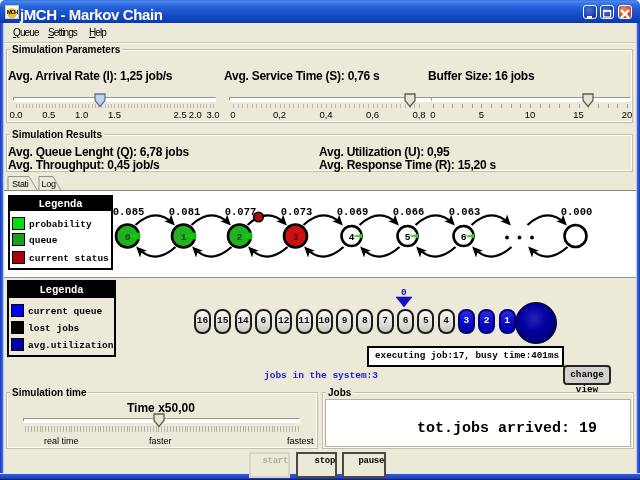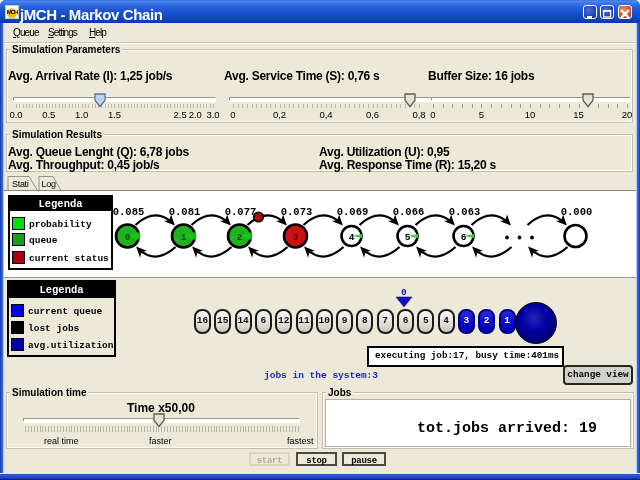--- a/index.html
+++ b/index.html
@@ -49,21 +49,21 @@
 .leg-sq { position:absolute; width:13px; height:13px; border:1px solid #000; }
 .leg-txt { position:absolute; left:19px; top:0px; font-size:9.5px; white-space:nowrap; }
 
 
 .qbox { position:absolute; width:17px; height:25px; border:2px solid #1a1a1a; border-radius:8px;
   background:linear-gradient(to bottom,#f7f6f3 5%,#dcd9d2 70%,#c8c5be);
   text-align:center; font-family:"Liberation Mono",monospace; font-weight:bold; font-size:9.5px; line-height:20px; color:#111; }
 .qblue { background:linear-gradient(to bottom,#2a2ae8 0%,#0808cc 60%,#0000b0); color:#fff; border-color:#00007a; }
 
 
-.btn { position:absolute; height:14px; border:2px solid #4a4a42; background:#ece9d8; text-align:center; font-size:9px; letter-spacing:-0.3px; line-height:14px; color:#000; }
+.btn { position:absolute; height:26px; border:2px solid #4a4a42; background:#ece9d8; text-align:right; font-size:9px; letter-spacing:-0.3px; line-height:14px; color:#000; }
 </style>
 </head>
 <body>
 
 <div class="abs" style="left:0;top:0;width:10px;height:10px;background:#fff;"></div>
 <div class="abs" style="right:0;top:0;width:10px;height:10px;background:#fff;"></div>
 <div class="abs" id="titlebar"></div>
 <div class="abs" id="title-icon">MCH</div>
 <div class="abs" id="title-text">jMCH - Markov Chain</div>
 <div class="abs wbtn" id="btn-min"><svg width="12" height="12">
@@ -259,21 +259,21 @@
     <div class="qbox qblue" style="left:457.9px; top:309px;">3</div>
     <div class="qbox qblue" style="left:478.2px; top:309px;">2</div>
     <div class="qbox qblue" style="left:498.5px; top:309px;">1</div>
   </div>
 
 <div class="abs" style="left:515px; top:302px; width:42px; height:42px; border-radius:50%;
   background:radial-gradient(circle at 45% 38%,#2222bb 0%,#0000a0 40%,#000070 75%,#000050 100%); border:1px solid #000;"></div>
 
 <div class="abs mono" style="left:367px; top:346px; width:197px; height:21px; background:#fff; border:2px solid #000; font-size:9.3px; line-height:16px; padding-left:6px; white-space:nowrap;">executing job:17, busy time:401ms</div>
 
-<div class="abs mono" style="left:563px; top:365px; width:70px; height:20px; background:#d2d1cd; border:2px solid #26261e; border-radius:4px; font-size:9.3px; text-align:center; line-height:15px;">change view</div>
+<div class="abs mono" style="left:563px; top:365px; width:48px; height:20px; background:#d2d1cd; border:2px solid #26261e; border-radius:4px; font-size:9.3px; text-align:center; line-height:15px;">change view</div>
 
 <div class="abs mono" style="left:264px; top:370px; font-size:9.5px; color:#2222cc;">jobs in the system:3</div>
 
 <div class="abs group" style="left:6px; top:392px; width:312px; height:57px;"></div>
 <div class="gtitle" style="left:10px; top:387px;">Simulation time</div>
 <div class="abs" style="left:127px; top:401px; font-weight:bold; font-size:12px;">Time x50,00</div>
 <div class="track" style="left:23px; top:418px; width:277px;"></div>
 <div class="ticks" style="left:25px; top:426px; width:274px; height:6px; background:repeating-linear-gradient(to right,#b8b5a4 0 1px,transparent 1px 2.9px);"></div>
 <svg class="abs" style="left:153px; top:413px;" width="13" height="15">
     <path d="M1,1 L11,1 L11,7.5 L6,13.5 L1,7.5 Z" fill="#e6e3d2" stroke="#5f5c52" stroke-width="1.3"></path>

